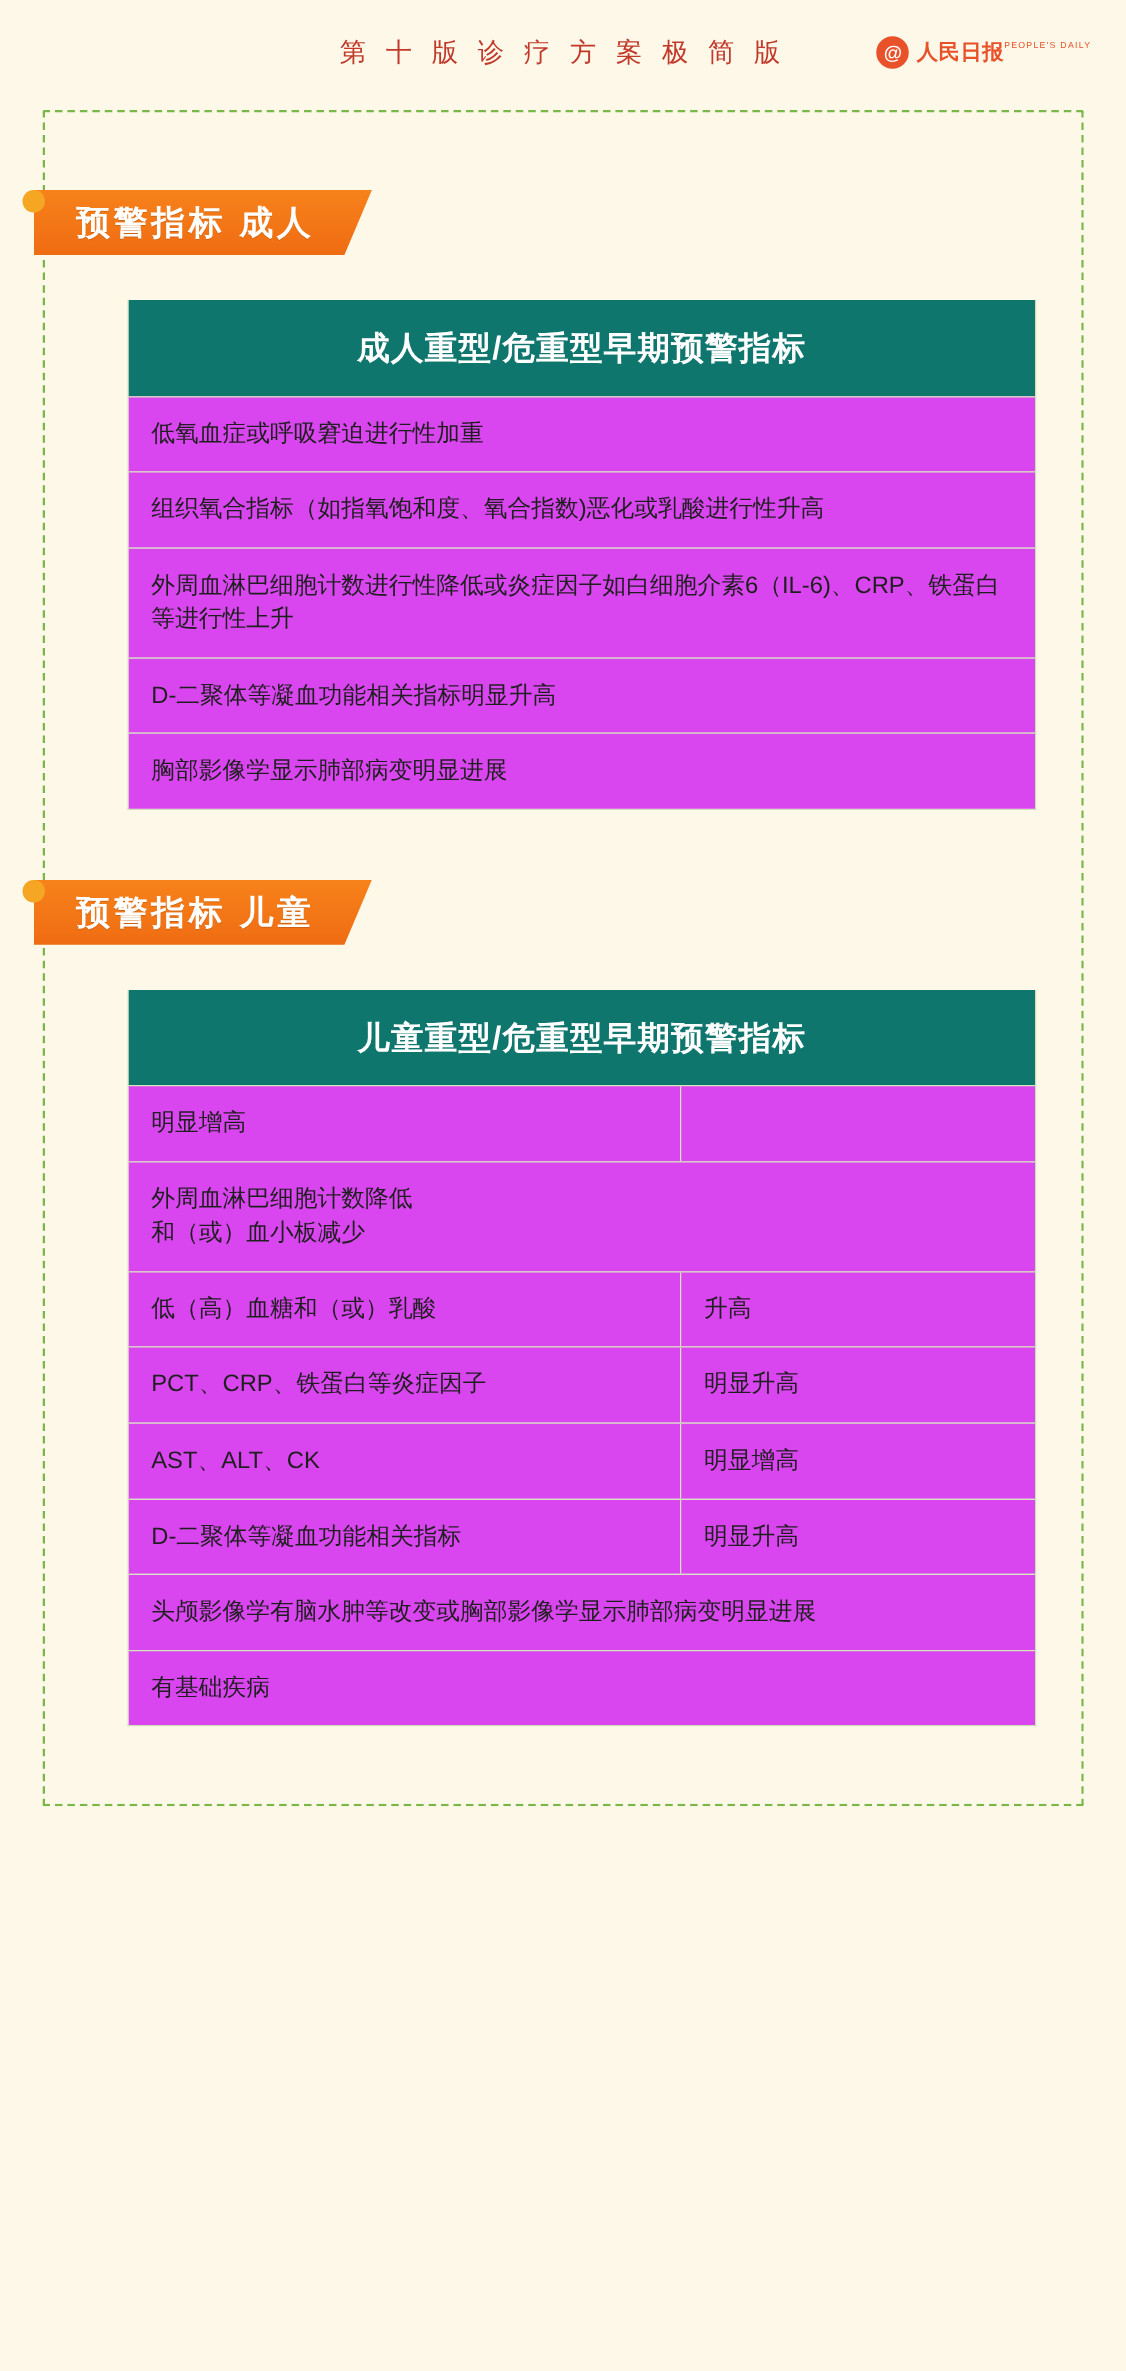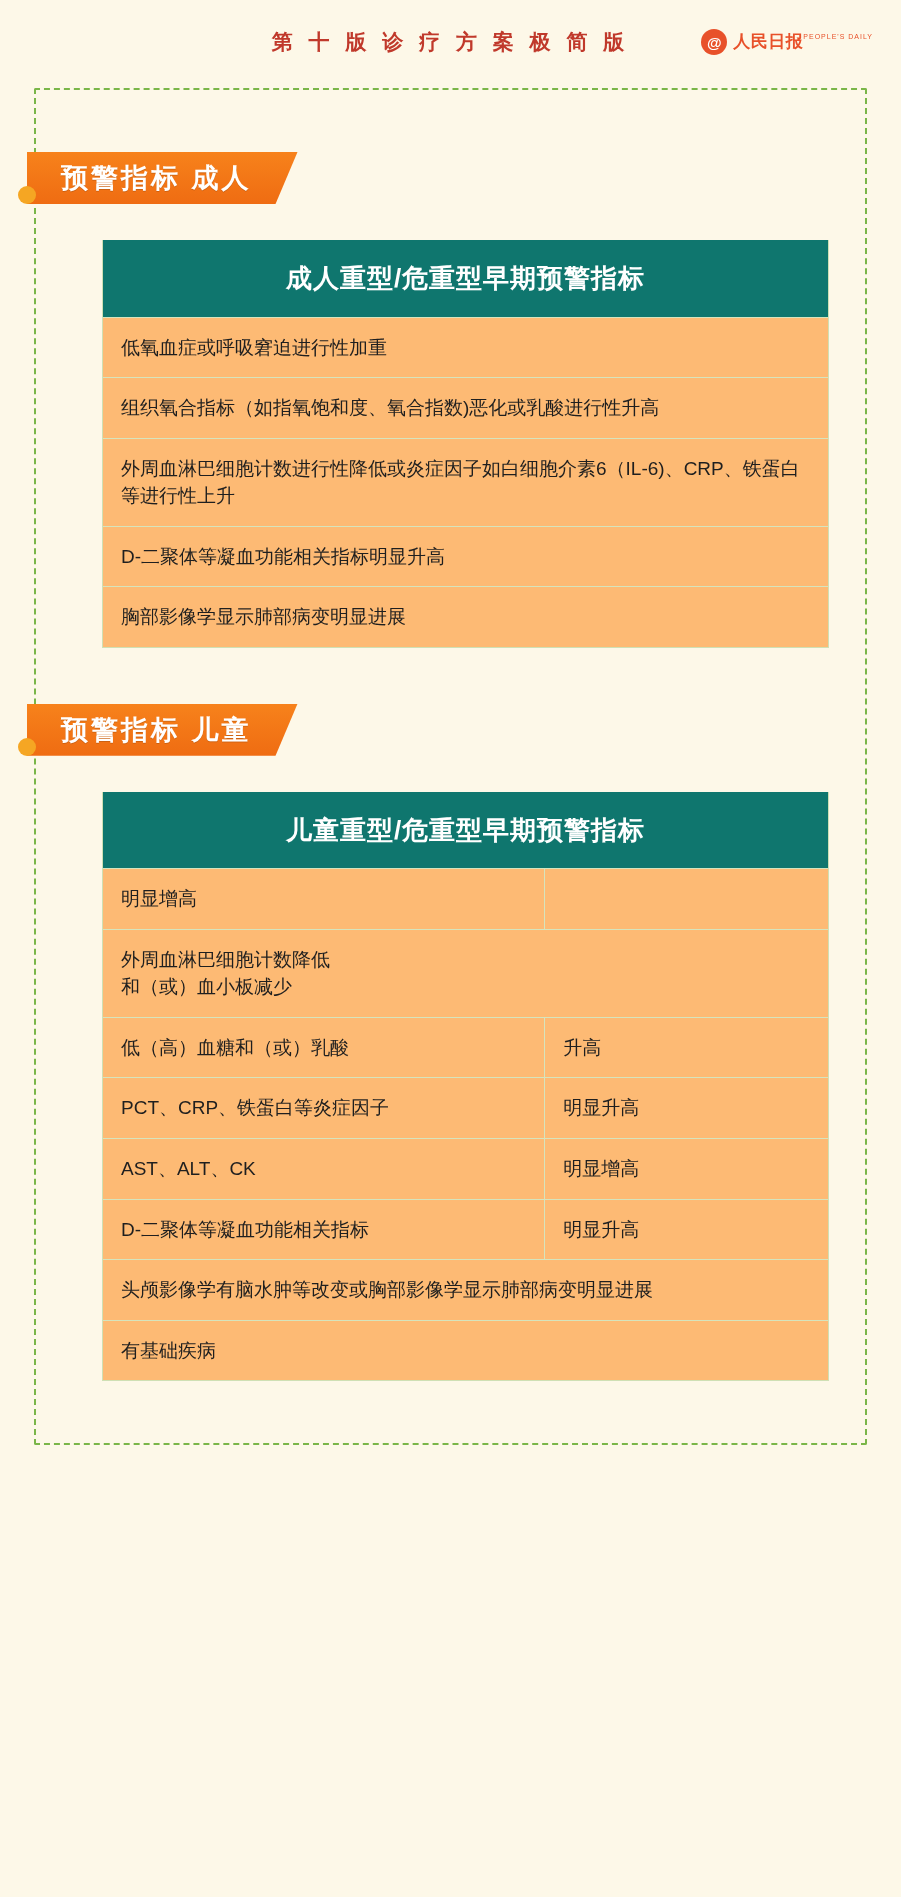--- a/index.html
+++ b/index.html
@@ -27,21 +27,21 @@
   .top-header {
     position: relative;
     height: 84px;
     display: flex;
     align-items: center;
     justify-content: center;
     padding: 0 40px;
   }
   .top-title {
     font-size: 21px;
-    font-weight: bold;
+    font-weight: normal;
     letter-spacing: 5px;
     color: #c0392b;
     text-align: center;
     white-space: nowrap;
   }
   .brand {
     position: absolute;
     right: 28px;
     top: 50%;
     transform: translateY(-50%);
@@ -88,21 +88,21 @@
     padding: 62px 36px 60px 36px;
     box-sizing: border-box;
   }
 
   
   .section-banner {
     position: relative;
     margin-left: -54px;
     margin-bottom: 36px;
     display: inline-flex;
-    align-items: flex-end;
+    align-items: flex-start;
     height: 52px;
   }
   .banner-dot {
     width: 18px;
     height: 18px;
     border-radius: 50%;
     background: #f5a623;
     margin-right: -9px;
     z-index: 3;
     position: relative;
@@ -150,21 +150,21 @@
     font-size: 26px;
     font-weight: bold;
     letter-spacing: 1px;
     text-align: center;
     padding: 22px 10px;
     line-height: 1.25;
   }
   .row {
     display: flex;
     border-top: 1px solid #d6e4bd;
-    background: #fdba74;
+    background: #d946ef;
   }
   .row:first-of-type {
     border-top: none;
   }
   .cell {
     padding: 16px 18px;
     font-size: 19px;
     line-height: 1.45;
     color: #1f1f1f;
     box-sizing: border-box;

